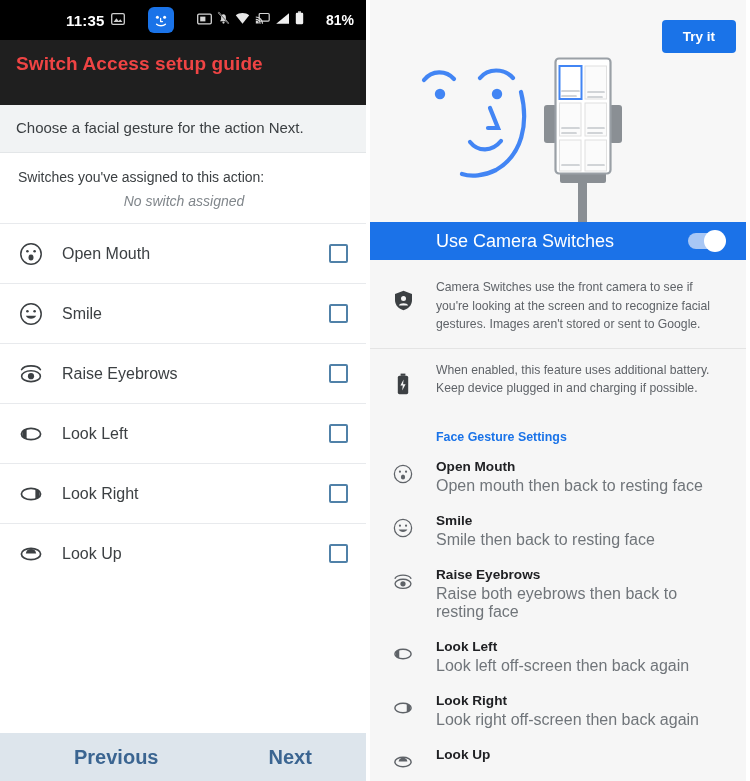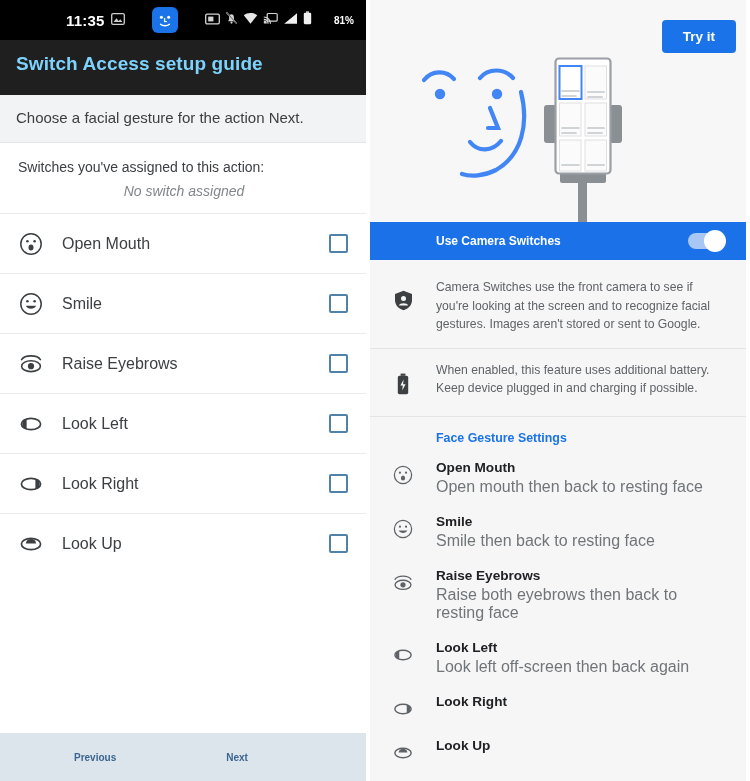--- a/index.html
+++ b/index.html
@@ -27,25 +27,25 @@
     flex:0 0 auto;
   }
   .sb-left{ flex:0 0 auto; display:flex; align-items:center; gap:6px; margin-left:54px;}
   .sb-time{ font-size:15px; font-weight:bold; letter-spacing:.2px;}
   .sb-mid{ flex:1 1 auto; display:flex; justify-content:center;}
   .face-badge{
     width:26px;height:26px;border-radius:6px;background:#1a73e8;
     display:flex;align-items:center;justify-content:center;
   }
   .sb-right{ display:flex; align-items:center; gap:5px; }
-  .sb-batt-text{ font-size:10px; font-weight:bold; margin-left:17px;}
+  .sb-batt-text{ font-size:14px; font-weight:bold; margin-left:17px;}
 
   .appbar{
-    background:#1f1f1f; color:#7dd3fc;
-    padding:13px 16px 20px 16px;
+    background:#1f1f1f; color:#ef4444;
+    padding:13px 16px 30px 16px;
     flex:0 0 auto;
   }
   .appbar-title{ font-size:19px; font-weight:bold; letter-spacing:.1px;}
 
   .section-head{
     background:#f1f3f4;
     padding:14px 16px 16px 16px;
     flex:0 0 auto;
     border-bottom:1px solid #e3e6e8;
   }
@@ -76,21 +76,21 @@
     border-radius:2px;
     background:#fff;
     flex:0 0 auto;
   }
   .bottombar{
     height:48px; background:#dde5ec;
     display:flex; align-items:center;
     flex:0 0 auto;
   }
   .bb-btn{
-    font-size:10px; font-weight:bold; color:#3b6591;
+    font-size:20px; font-weight:bold; color:#3b6591;
     cursor:pointer;
   }
   .bb-prev{ margin-left:74px; }
   .bb-next{ margin-left:110px; }
 
   
   .right-panel{
     width:376px;height:781px;
     background:#f6f6f6;
     position:relative; overflow:hidden;
@@ -111,21 +111,21 @@
   }
   .hero-svg{ position:absolute; left:0; top:0;}
 
   .toggle-bar{
     background:#1b72e8;
     height:38px;
     display:flex; align-items:center;
     padding:0 22px 0 66px;
     flex:0 0 auto;
   }
-  .toggle-title{ flex:1 1 auto; color:#fff; font-size:12px; font-weight:bold;}
+  .toggle-title{ flex:1 1 auto; color:#fff; font-size:18px; font-weight:normal;}
   .switch{
     width:36px;height:16px;border-radius:8px;
     background:#a8c7f5; position:relative; flex:0 0 auto;
     cursor:pointer;
   }
   .switch .knob{
     position:absolute; right:-2px; top:-3px;
     width:22px;height:22px;border-radius:50%;
     background:#ffffff;
   }
@@ -457,20 +457,21 @@
 
     <div class="fg-row">
       <span class="fg-ico">
         <svg width="22" height="22" viewBox="0 0 26 26">
             <ellipse cx="13" cy="13" rx="9.6" ry="5.6" fill="none" stroke="#5f6368" stroke-width="1.7"></ellipse>
             <path d="M17.4 7.8 a5.3 5.3 0 0 1 0 10.4 Z" fill="#5f6368"></path>
           </svg>
       </span>
       <span class="fg-body">
         <span class="fg-name" style="display:block">Look Right</span>
+        <span class="fg-desc" style="display:block">Look right off-screen then back again</span>
       </span>
     </div>
 
     <div class="fg-row">
       <span class="fg-ico">
         <svg width="22" height="22" viewBox="0 0 26 26">
             <ellipse cx="13" cy="13" rx="9.6" ry="5.6" fill="none" stroke="#5f6368" stroke-width="1.7"></ellipse>
             <path d="M7.8 12.4 a5.3 5.3 0 0 1 10.4 0 Z" fill="#5f6368"></path>
           </svg>
       </span>

